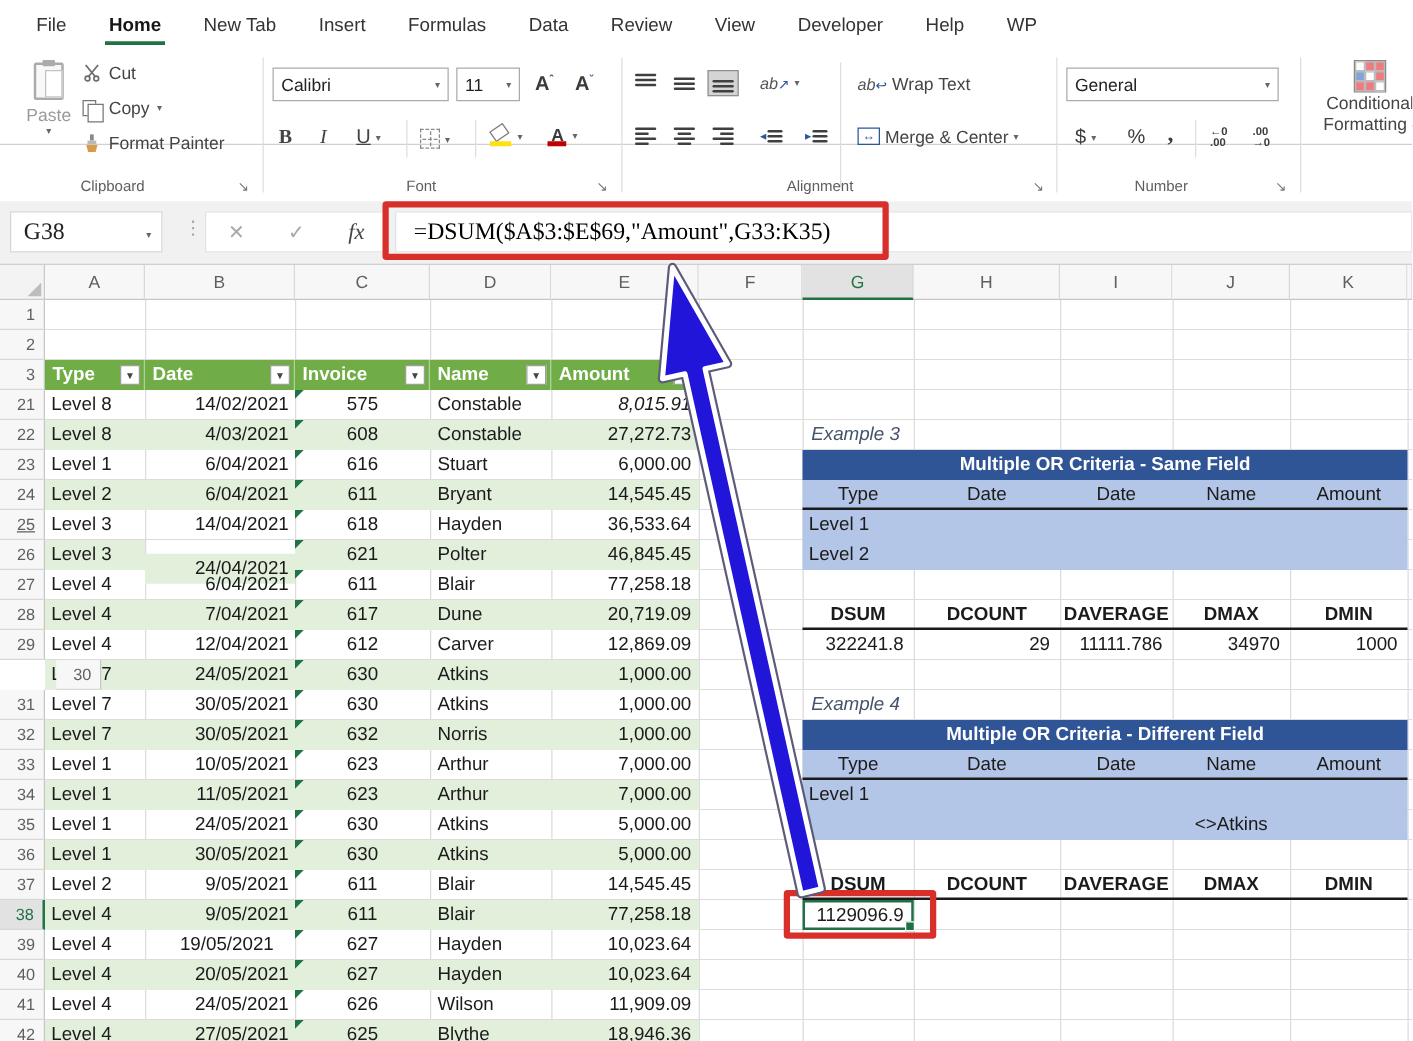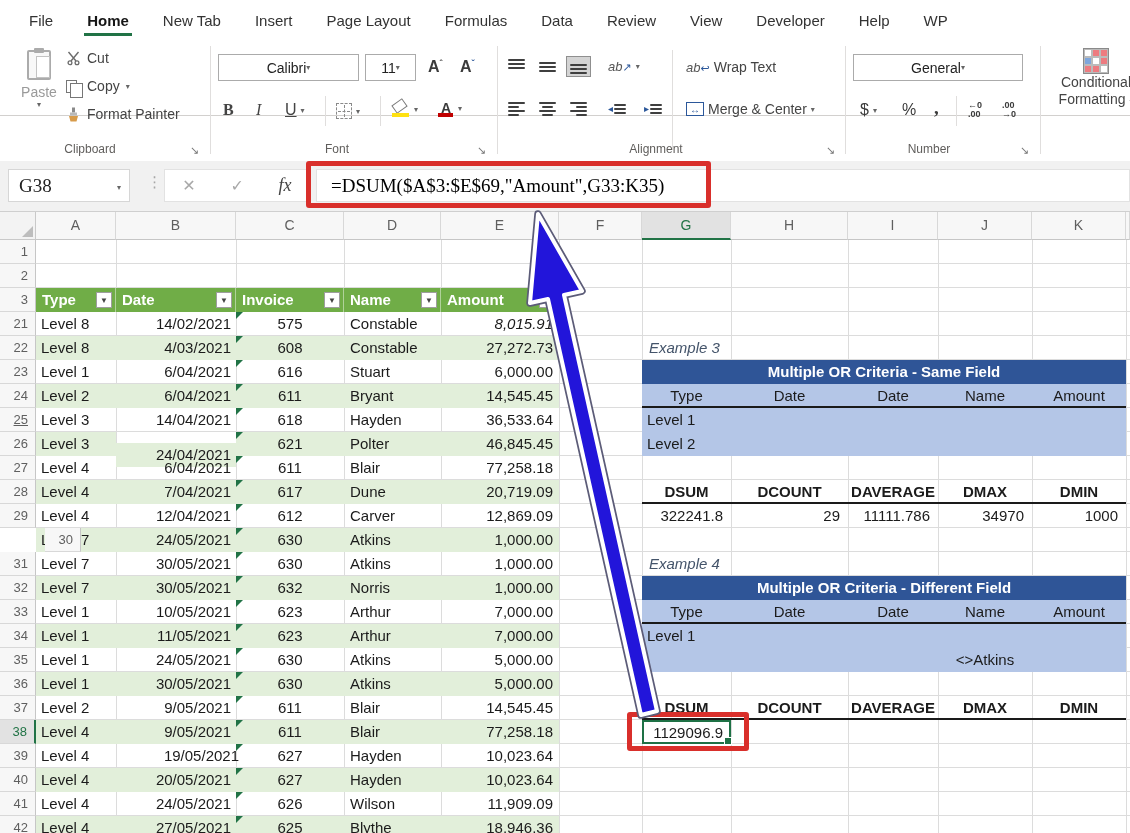--- a/index.html
+++ b/index.html
@@ -22,21 +22,21 @@
   .chev { font-size:8px; color:#666; }
   
   .paste-btn { position:absolute; left:14px; top:10px; width:50px; text-align:center; color:#9a9a9a; font-size:14px; cursor:default; }
   .clip-icon { display:block; margin:0 auto 4px; width:24px; height:30px; border:2px solid #ababab; border-radius:2px; position:relative; background:#f8f8f8; }
   .clip-icon::before { content:""; position:absolute; left:5px; top:-4px; width:10px; height:5px; background:#ababab; border-radius:1px; }
   .clip-icon::after { content:""; position:absolute; left:7px; top:4px; width:12px; height:20px; background:#fff; border:1px solid #c3c3c3; }
   .clip-row { position:absolute; left:66px; display:flex; align-items:center; gap:6px; font-size:14px; color:#444; cursor:pointer; }
   .copy-icon { position:relative; width:11px; height:13px; border:1.5px solid #767676; background:#fff; margin-right:4px; }
   .copy-icon::after { content:""; position:absolute; left:2.5px; top:2.5px; width:11px; height:13px; border:1.5px solid #767676; background:#fff; }
   
-  .combo { position:absolute; background:#fff; border:1px solid #ababab; font-size:14px; color:#222; display:flex; align-items:center; padding:0 6px; justify-content:center; cursor:pointer; }
+  .combo { position:absolute; background:#fff; border:1px solid #ababab; font-size:14px; color:#222; display:flex; align-items:center; padding:0 6px; justify-content:space-between; cursor:pointer; }
   .bigA { font-size:16px; font-weight:bold; color:#3b3b3b; }
   .capmark { font-size:9px; vertical-align:super; }
   .bld { font-weight:bold; font-size:16px; font-family:"Liberation Serif",serif; }
   .ita { font-style:italic; font-size:16px; font-family:"Liberation Serif",serif; }
   .und { text-decoration:underline; font-size:16px; }
   .brd-icon { position:relative; width:16px; height:16px; border:1px dashed #8a8a8a; display:inline-block; }
   .brd-icon::before { content:""; position:absolute; left:50%; top:1px; bottom:1px; width:0; border-left:1px dashed #8a8a8a; }
   .brd-icon::after { content:""; position:absolute; top:50%; left:1px; right:1px; height:0; border-top:1px dashed #8a8a8a; }
   .fill-icon { position:relative; display:inline-block; width:18px; height:16px; }
   .fill-icon .bucket { position:absolute; left:1px; top:0; width:13px; height:10px; background:#fff; border:1.5px solid #7a7a7a; transform:rotate(-35deg); }
@@ -110,21 +110,20 @@
 <body>
 
 <div id="screen">
 
   <div id="ribbon">
     <div id="tab-row">
         <div class="tab">File</div>
         <div class="tab active">Home</div>
         <div class="tab">New Tab</div>
         <div class="tab">Insert</div>
-        <div class="tab">Page Layout</div>
         <div class="tab">Formulas</div>
         <div class="tab">Data</div>
         <div class="tab">Review</div>
         <div class="tab">View</div>
         <div class="tab">Developer</div>
         <div class="tab">Help</div>
         <div class="tab">WP</div>
       </div>
     <div id="ribbon-body">
       <div class="vdiv" style="left:210px"></div>
@@ -449,21 +448,21 @@
         <div class="c date" style="left: 116px; top: 484px; width: 120px;">9/05/2021</div>
         <div class="c ctr" style="left: 236px; top: 484px; width: 108px;">611<span class="tri"></span></div>
         <div class="c" style="left: 344px; top: 484px; width: 97px; padding-left: 6px;">Blair</div>
         <div class="c r" style="left: 441px; top: 484px; width: 118px; padding-right: 6px;">14,545.45</div>
         <div class="c band" style="left: 36px; top: 508px; width: 80px; padding-left: 5px;">Level 4</div>
         <div class="c date band" style="left: 116px; top: 508px; width: 120px;">9/05/2021</div>
         <div class="c ctr band" style="left: 236px; top: 508px; width: 108px;">611<span class="tri"></span></div>
         <div class="c band" style="left: 344px; top: 508px; width: 97px; padding-left: 6px;">Blair</div>
         <div class="c r band" style="left: 441px; top: 508px; width: 118px; padding-right: 6px;">77,258.18</div>
         <div class="c" style="left: 36px; top: 532px; width: 80px; padding-left: 5px;">Level 4</div>
-        <div class="c date" style="left: 124px; top: 532px; width: 120px; padding-left: 32px;">19/05/2021</div>
+        <div class="c date" style="left: 104px; top: 532px; width: 120px; padding-left: 32px;">19/05/2021</div>
         <div class="c ctr" style="left: 236px; top: 532px; width: 108px;">627<span class="tri"></span></div>
         <div class="c" style="left: 344px; top: 532px; width: 97px; padding-left: 6px;">Hayden</div>
         <div class="c r" style="left: 441px; top: 532px; width: 118px; padding-right: 6px;">10,023.64</div>
         <div class="c band" style="left: 36px; top: 556px; width: 80px; padding-left: 5px;">Level 4</div>
         <div class="c date band" style="left: 116px; top: 556px; width: 120px;">20/05/2021</div>
         <div class="c ctr band" style="left: 236px; top: 556px; width: 108px;">627<span class="tri"></span></div>
         <div class="c band" style="left: 344px; top: 556px; width: 97px; padding-left: 6px;">Hayden</div>
         <div class="c r band" style="left: 441px; top: 556px; width: 118px; padding-right: 6px;">10,023.64</div>
         <div class="c" style="left: 36px; top: 580px; width: 80px; padding-left: 5px;">Level 4</div>
         <div class="c date" style="left: 116px; top: 580px; width: 120px;">24/05/2021</div>

